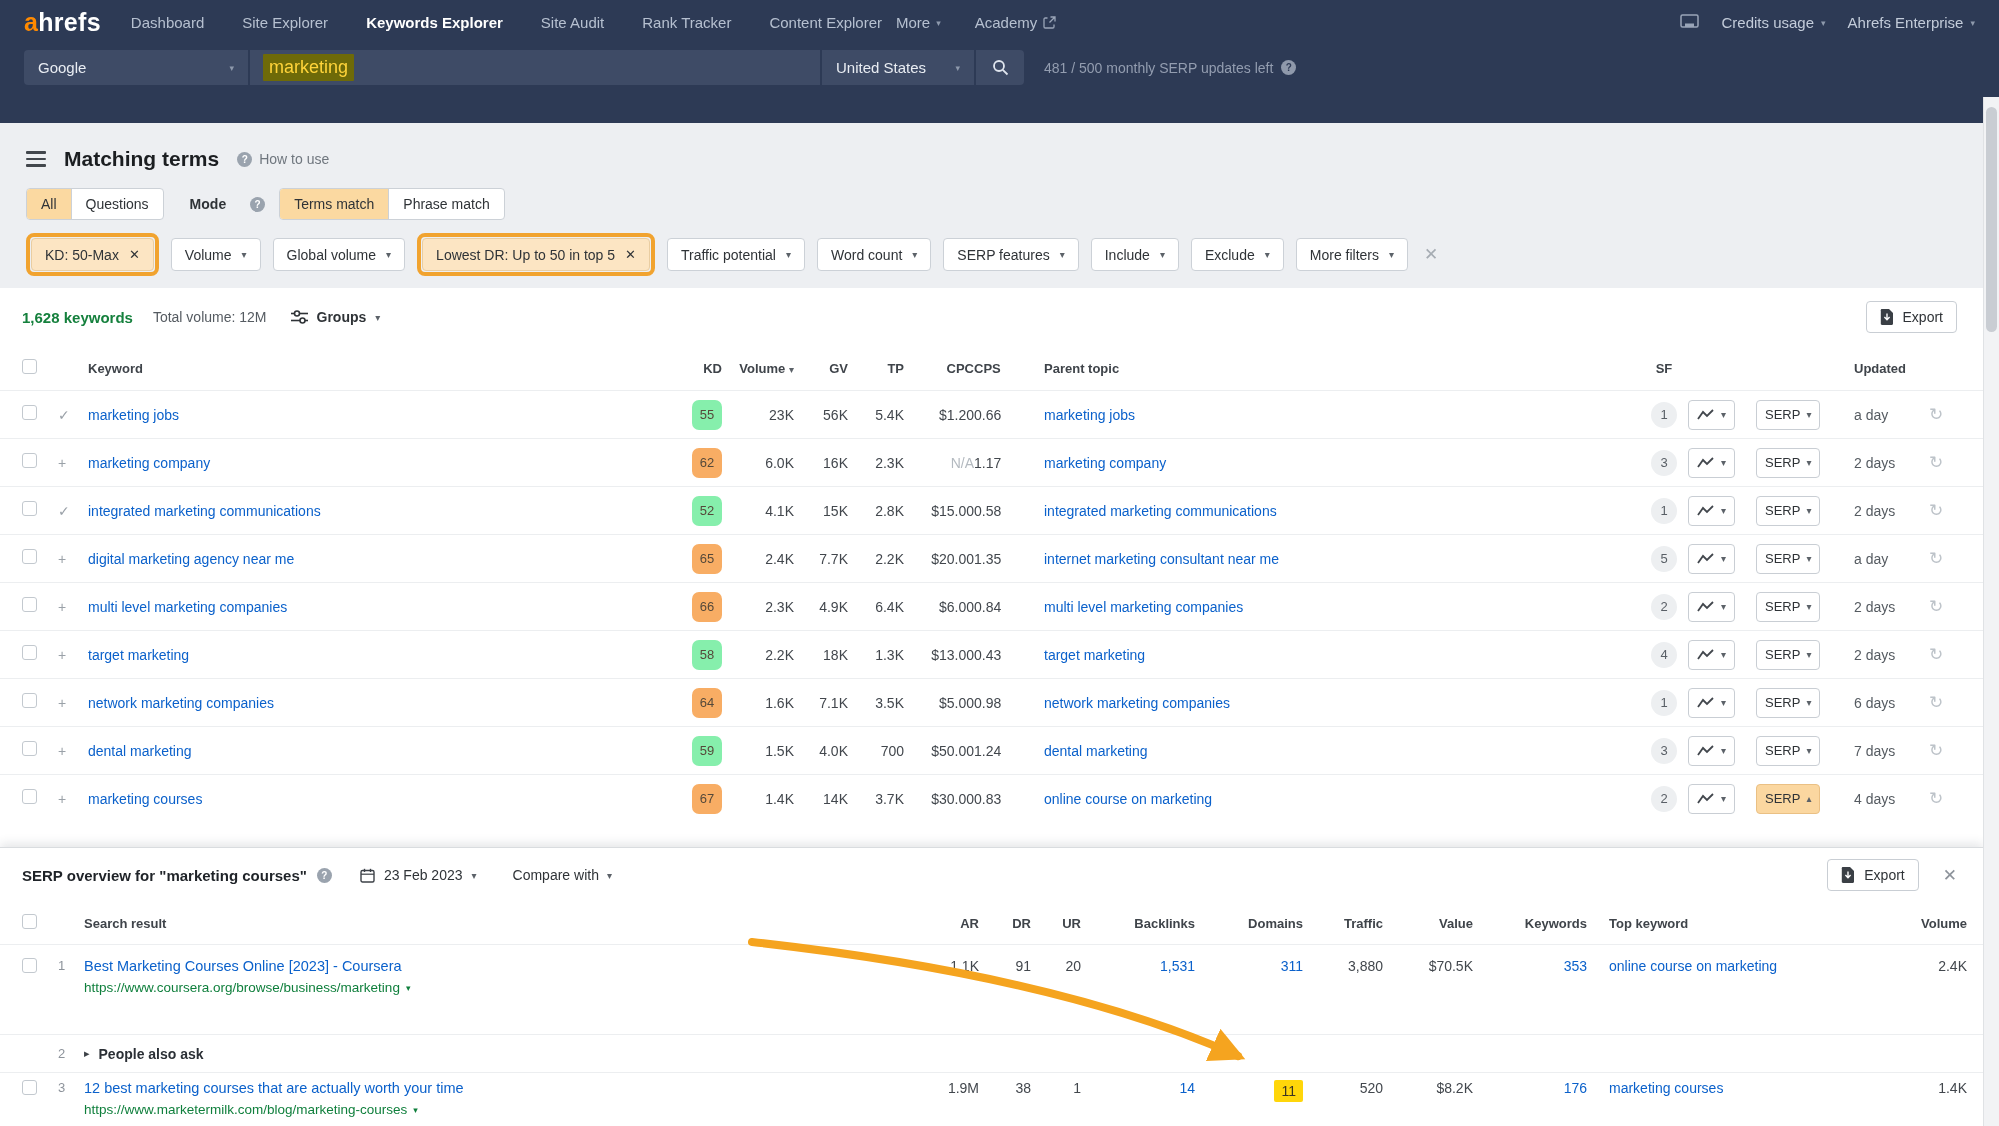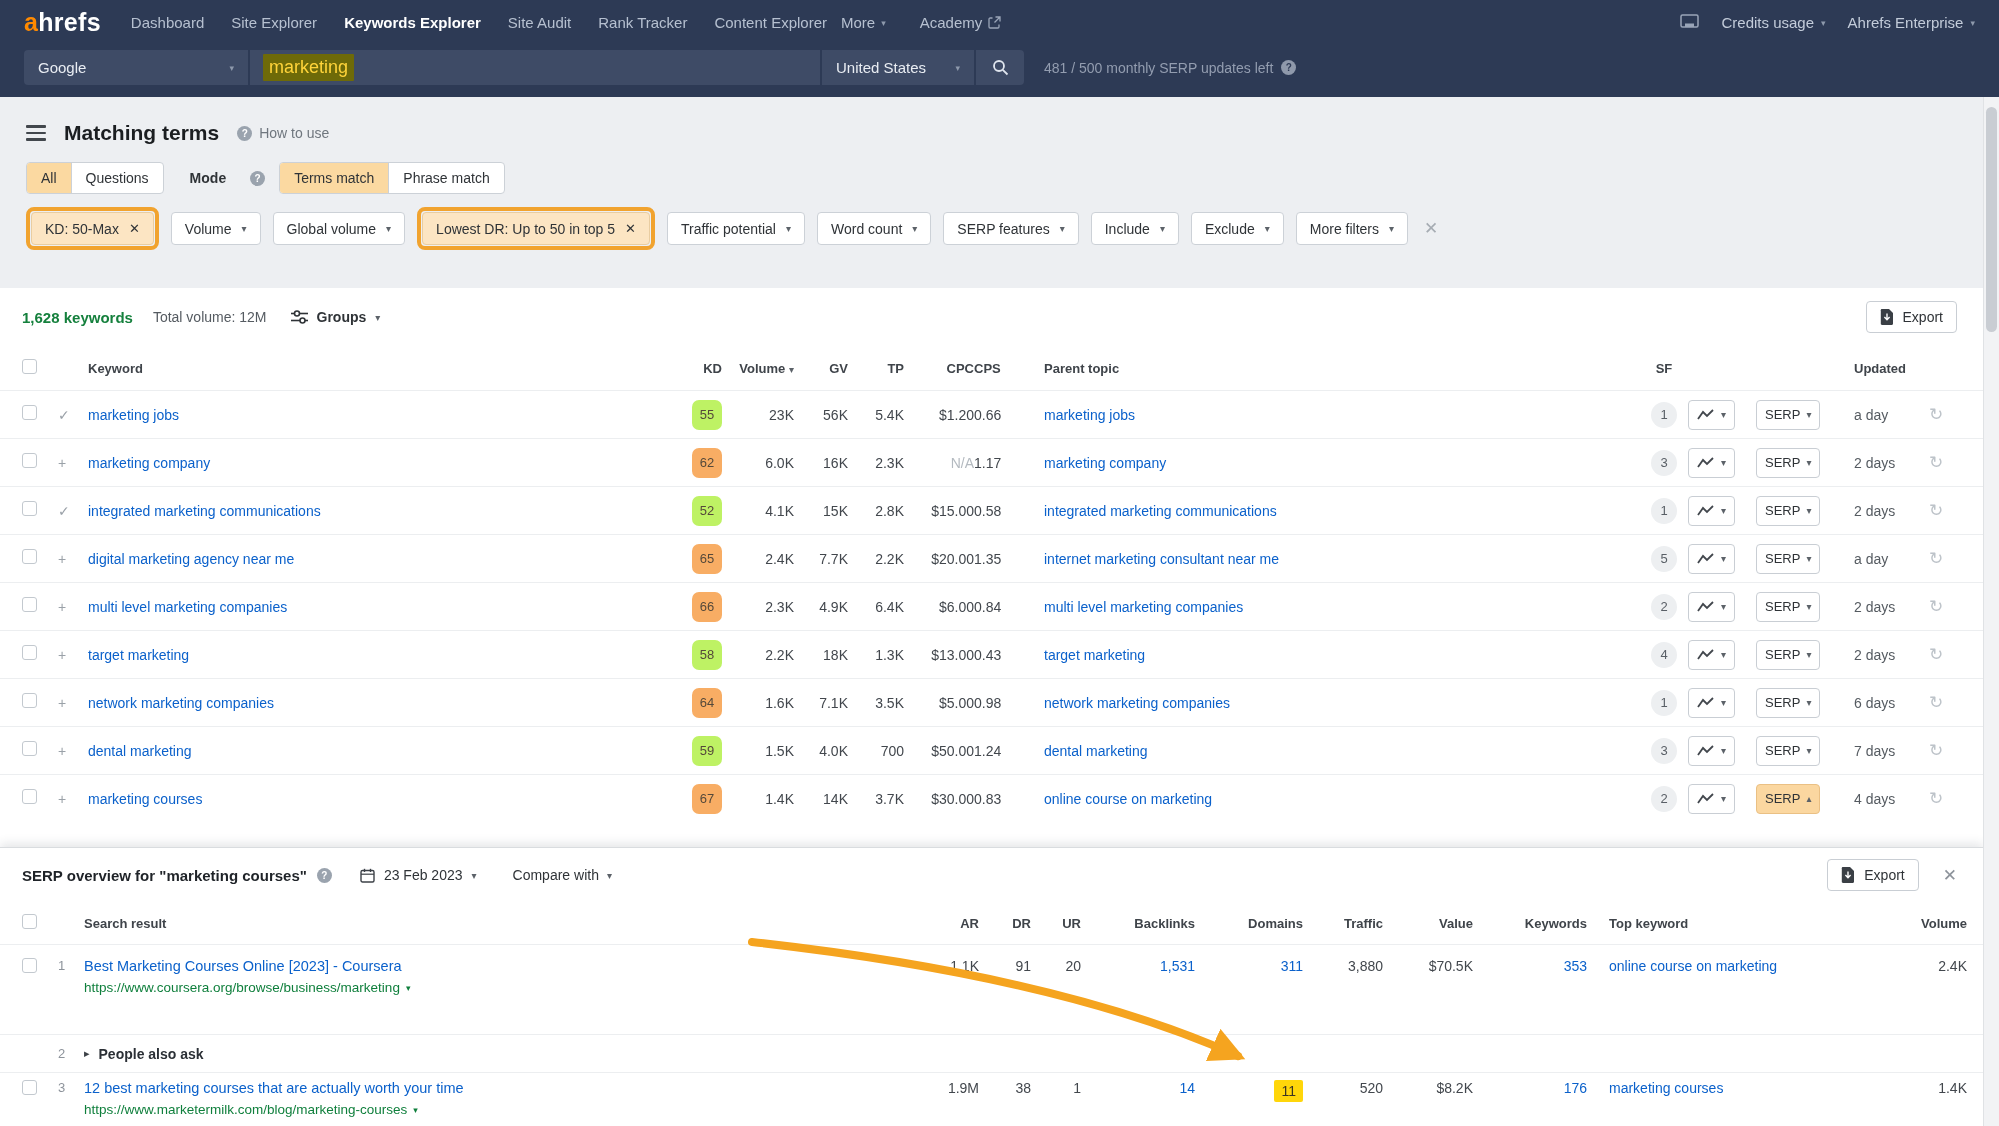--- a/index.html
+++ b/index.html
@@ -1,23 +1,23 @@
 <!DOCTYPE html>
 <html><head>
 <meta charset="utf-8">
 <style>
 *{box-sizing:border-box;margin:0;padding:0}
 html,body{width:1999px;height:1126px}
 body{position:relative;overflow:hidden;background:#edeff2;font-family:"Liberation Sans","DejaVu Sans",sans-serif;color:#2f3337}
 
-.dark{background:#2d3a55;height:97px}
+.dark{background:#2d3a55;height:123px}
 .topnav{display:flex;align-items:center;height:45px;padding:0 24px}
 .logo{font-size:25px;font-weight:700;color:#fff;margin-right:30px;letter-spacing:.3px}
 .logo .a{color:#ff8a00}
-.navitems{display:flex;align-items:flex-end;gap:27px}
+.navitems{display:flex;align-items:flex-end;gap:38px}
 .nav-item{font-size:15px;color:#b6c0d0;white-space:nowrap;cursor:pointer}
 .nav-item.active{color:#fff;font-weight:700}
 .nav-more,.academy{display:flex;align-items:center;gap:6px;font-size:15px;color:#b6c0d0;cursor:pointer}
 .nav-more{margin-left:14px}
 .academy{margin-left:34px}
 .navright{margin-left:auto;display:flex;align-items:flex-start;gap:22px}
 .navright .lbl{font-size:15px;color:#c3ccda;cursor:pointer;display:flex;align-items:center;gap:7px}
 .darkcaret{font-size:9px;color:#8e99ac}
 
 .searchwrap{display:flex;align-items:center;padding:5px 24px 0;gap:20px}
@@ -71,21 +71,21 @@
 .c-sf{width:48px;display:flex;justify-content:center}
 .c-trend{width:60px}
 .c-serp{width:74px;margin-left:8px}
 .c-upd{width:86px;padding-left:24px;color:#555b61;font-size:14px}
 .c-ref{width:40px;text-align:center}
 .cb{display:inline-block;width:15px;height:15px;border:1px solid #c3c9cf;border-radius:3px;background:#fff;cursor:pointer}
 .blu{color:#0b61cb;font-size:14px;cursor:pointer;text-decoration:none}
 .num{color:#42474d;font-size:14px}
 .na{color:#b4bac0;font-size:14px}
 .kd{width:30px;height:30px;border-radius:7px;display:flex;align-items:center;justify-content:center;font-size:13px;color:#55493a}
-.kd.yellow{background:#bef264}
+.kd.yellow{background:#86efac}
 .kd.orange{background:#f8ad64}
 .sf{min-width:26px;height:26px;border-radius:50%;background:#edeff1;color:#595f66;font-size:13px;display:flex;align-items:center;justify-content:center}
 .minibtn{height:30px;border:1px solid #c9ced4;border-radius:4px;background:#fff;display:inline-flex;align-items:center;justify-content:center;gap:6px;font-size:13px;color:#2f3337;padding:0 8px;cursor:pointer}
 .serpbtn.open{background:#fbd7a0;border-color:#eac084}
 .ref{color:#bdc3c9;font-size:17px;cursor:pointer}
 
 .panel{position:absolute;left:0;top:847px;width:1983px;height:279px;background:#fff;border-top:1px solid #d9dcdf;box-shadow:0 -3px 10px rgba(40,45,60,.13);z-index:10}
 .phead{display:flex;align-items:center;height:54px;padding:0 26px 0 22px}
 .ptit{font-size:15px;font-weight:700;color:#1f2328}
 .datebox{display:flex;align-items:center;gap:9px;margin-left:28px;font-size:14px;cursor:pointer}

